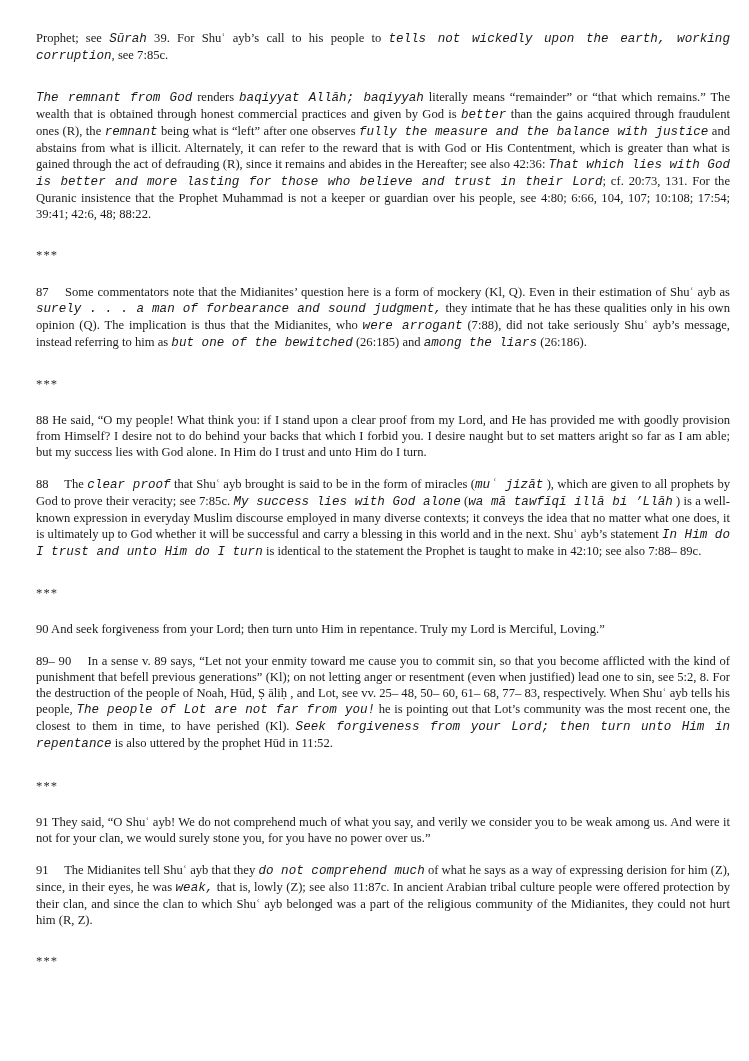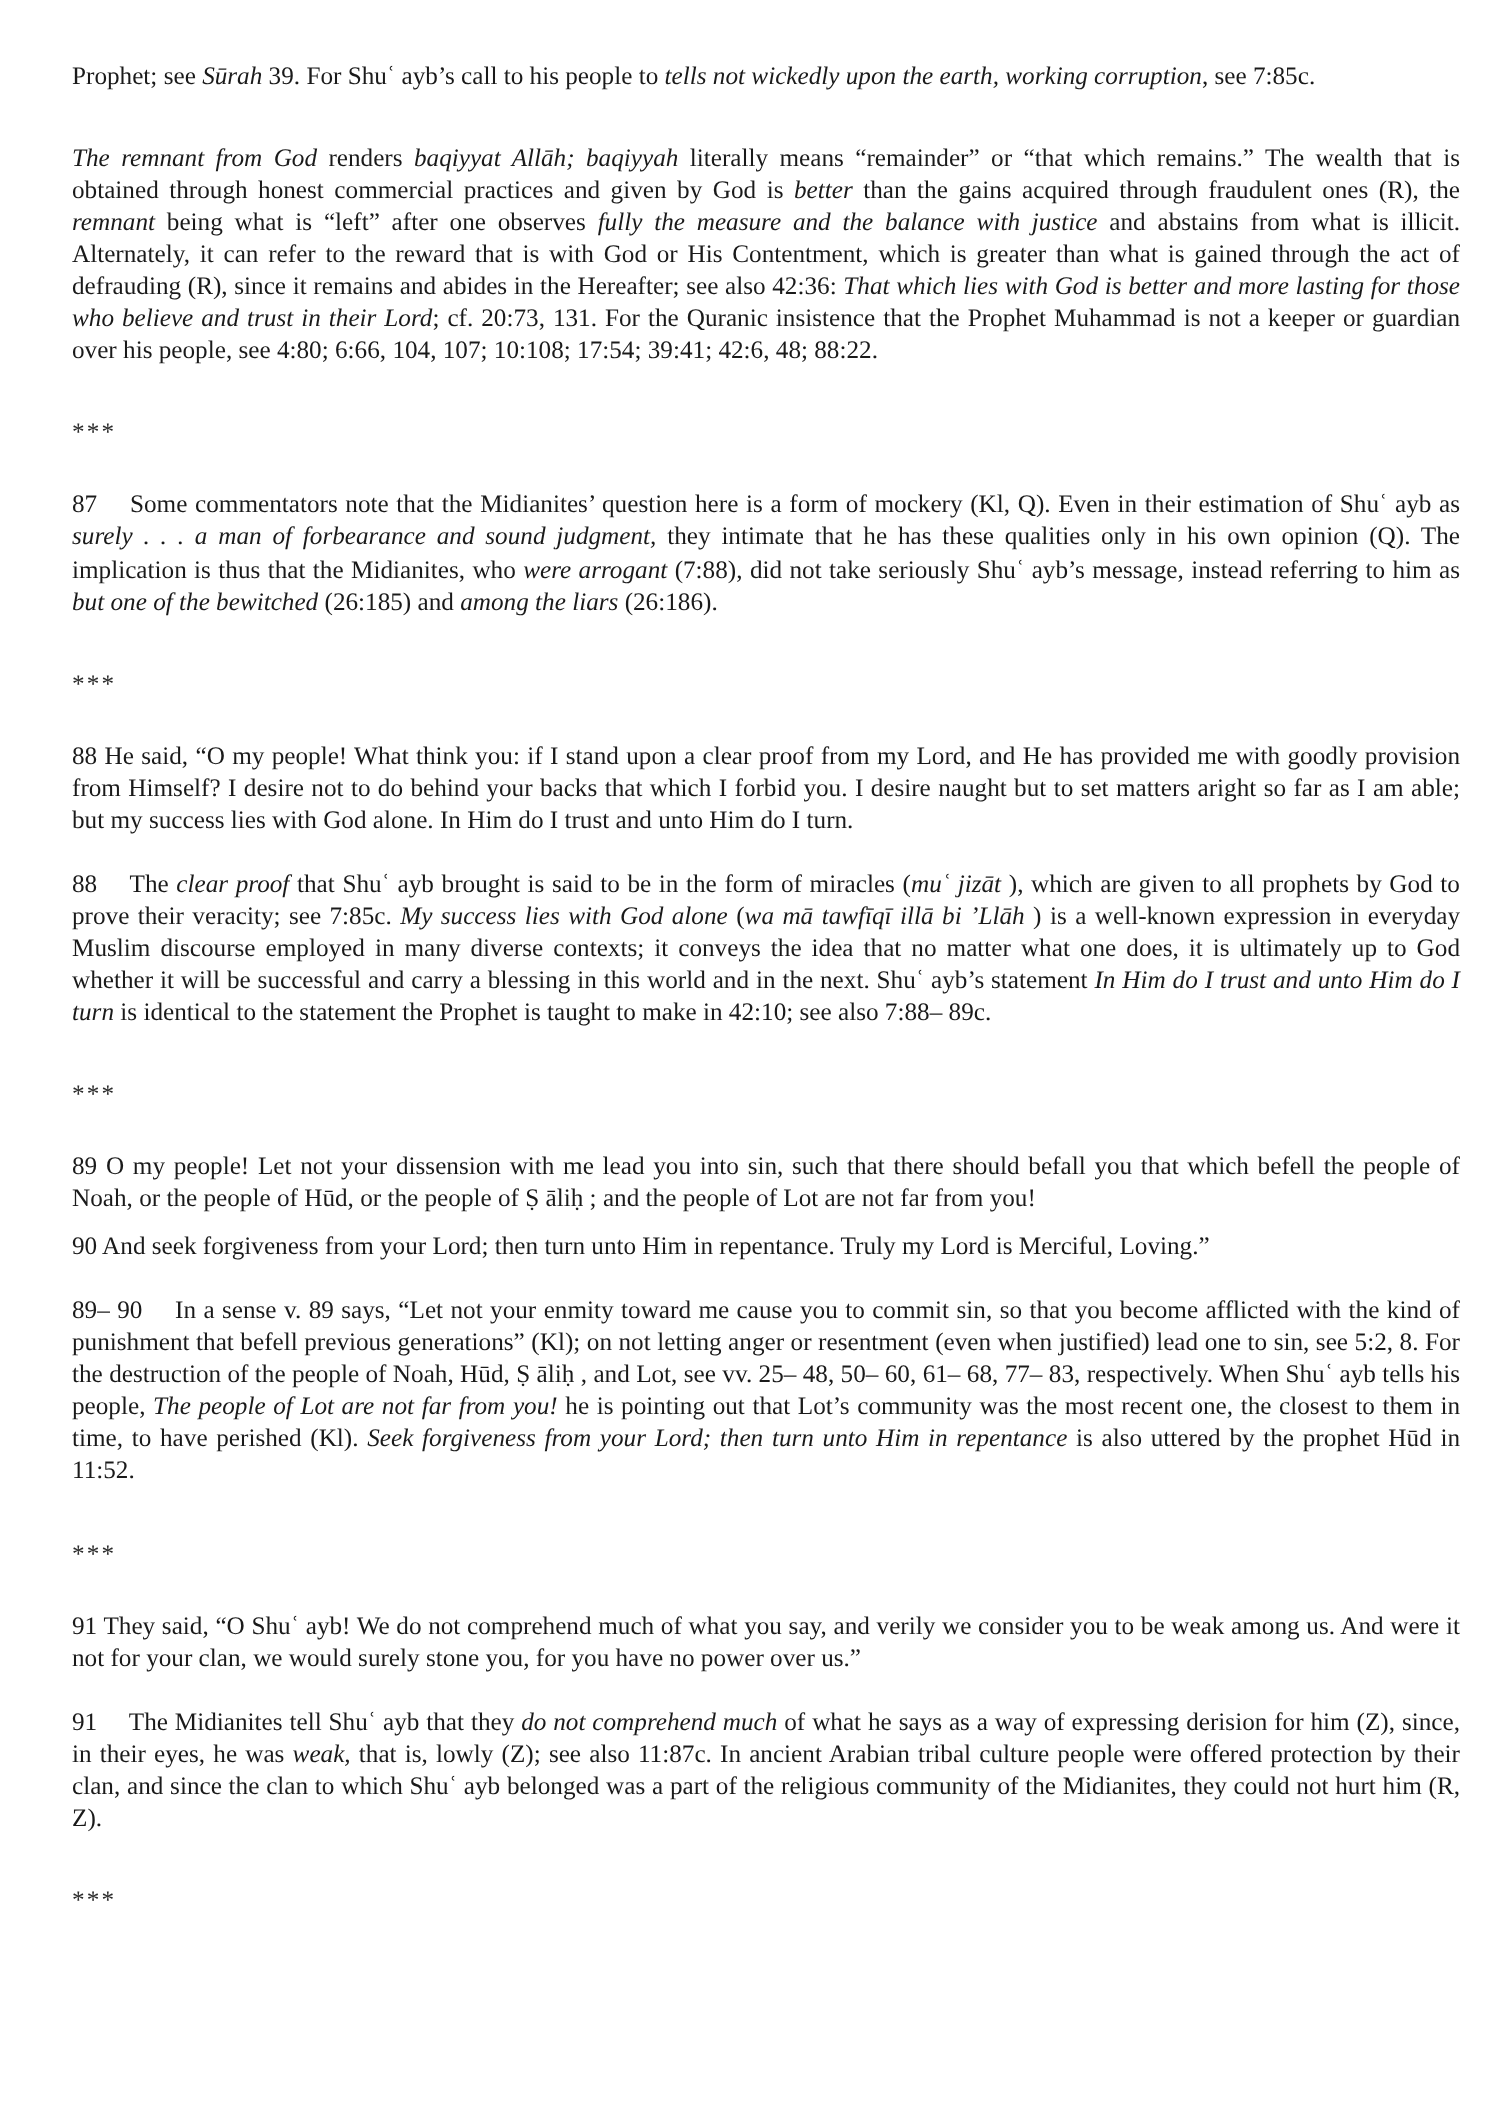--- a/index.html
+++ b/index.html
@@ -34,36 +34,35 @@
   .para-tight{ margin-bottom: 8px; }
   .gap-lg    { margin-bottom: 25px; }
   .gap-sm    { margin-bottom: 16px; }
   .sep {
     font-size: 12.6px;
     line-height: 16.05px;
     letter-spacing: 1.1px;
     margin: 0 0 20px 0;
     color: #2b2b2b;
   }
-  i, .it { font-style: italic; }
+  i, .it { font-style: italic; font-family: Liberation Mono, monospace; }
 </style>
 </head>
 <body>
 
 <div class="page">
   <div id="content">
       <p class="block gap-lg"><span>Prophet; see </span><i>Sūrah</i><span> 39. For Shuʿ ayb’s call to his people to </span><i>tells not wickedly upon the earth, working corruption</i><span>, see 7:85c.</span></p>
       <p class="block gap-lg"><i>The remnant from God</i><span> renders </span><i>baqiyyat Allāh; baqiyyah</i><span> literally means “remainder” or “that which remains.” The wealth that is obtained through honest commercial practices and given by God is </span><i>better</i><span> than the gains acquired through fraudulent ones (R), the </span><i>remnant</i><span> being what is “left” after one observes </span><i>fully the measure and the balance with justice</i><span> and abstains from what is illicit. Alternately, it can refer to the reward that is with God or His Contentment, which is greater than what is gained through the act of defrauding (R), since it remains and abides in the Hereafter; see also 42:36: </span><i>That which lies with God is better and more lasting for those who believe and trust in their Lord</i><span>; cf. 20:73, 131. For the Quranic insistence that the Prophet Muhammad is not a keeper or guardian over his people, see 4:80; 6:66, 104, 107; 10:108; 17:54; 39:41; 42:6, 48; 88:22.</span></p>
       <p class="sep">***</p>
       <p class="block gap-lg"><span>87  Some commentators note that the Midianites’ question here is a form of mockery (Kl, Q). Even in their estimation of Shuʿ ayb as </span><i>surely . . . a man of forbearance and sound judgment,</i><span> they intimate that he has these qualities only in his own opinion (Q). The implication is thus that the Midianites, who </span><i>were arrogant</i><span> (7:88), did not take seriously Shuʿ ayb’s message, instead referring to him as </span><i>but one of the bewitched</i><span> (26:185) and </span><i>among the liars</i><span> (26:186).</span></p>
       <p class="sep">***</p>
       <p class="block gap-sm"><span>88 He said, “O my people! What think you: if I stand upon a clear proof from my Lord, and He has provided me with goodly provision from Himself? I desire not to do behind your backs that which I forbid you. I desire naught but to set matters aright so far as I am able; but my success lies with God alone. In Him do I trust and unto Him do I turn.</span></p>
       <p class="block gap-lg"><span>88  The </span><i>clear proof</i><span> that Shuʿ ayb brought is said to be in the form of miracles (</span><i>muʿ jizāt</i><span> ), which are given to all prophets by God to prove their veracity; see 7:85c. </span><i>My success lies with God alone</i><span> (</span><i>wa mā tawfīqī illā bi ’Llāh</i><span> ) is a well-known expression in everyday Muslim discourse employed in many diverse contexts; it conveys the idea that no matter what one does, it is ultimately up to God whether it will be successful and carry a blessing in this world and in the next. Shuʿ ayb’s statement </span><i>In Him do I trust and unto Him do I turn</i><span> is identical to the statement the Prophet is taught to make in 42:10; see also 7:88– 89c.</span></p>
       <p class="sep">***</p>
-      <p class="block para-tight"><span>89 O my people! Let not your dissension with me lead you into sin, such that there should befall you that which befell the people of Noah, or the people of Hūd, or the people of Ṣ āliḥ ; and the people of Lot are not far from you!</span></p>
       <p class="block gap-sm"><span>90 And seek forgiveness from your Lord; then turn unto Him in repentance. Truly my Lord is Merciful, Loving.”</span></p>
       <p class="block gap-lg"><span>89– 90  In a sense v. 89 says, “Let not your enmity toward me cause you to commit sin, so that you become afflicted with the kind of punishment that befell previous generations” (Kl); on not letting anger or resentment (even when justified) lead one to sin, see 5:2, 8. For the destruction of the people of Noah, Hūd, Ṣ āliḥ , and Lot, see vv. 25– 48, 50– 60, 61– 68, 77– 83, respectively. When Shuʿ ayb tells his people, </span><i>The people of Lot are not far from you!</i><span> he is pointing out that Lot’s community was the most recent one, the closest to them in time, to have perished (Kl). </span><i>Seek forgiveness from your Lord; then turn unto Him in repentance</i><span> is also uttered by the prophet Hūd in 11:52.</span></p>
       <p class="sep">***</p>
       <p class="block gap-sm"><span>91 They said, “O Shuʿ ayb! We do not comprehend much of what you say, and verily we consider you to be weak among us. And were it not for your clan, we would surely stone you, for you have no power over us.”</span></p>
       <p class="block gap-lg"><span>91  The Midianites tell Shuʿ ayb that they </span><i>do not comprehend much</i><span> of what he says as a way of expressing derision for him (Z), since, in their eyes, he was </span><i>weak,</i><span> that is, lowly (Z); see also 11:87c. In ancient Arabian tribal culture people were offered protection by their clan, and since the clan to which Shuʿ ayb belonged was a part of the religious community of the Midianites, they could not hurt him (R, Z).</span></p>
       <p class="sep">***</p>
     </div>
 </div>
 
 </body></html>

